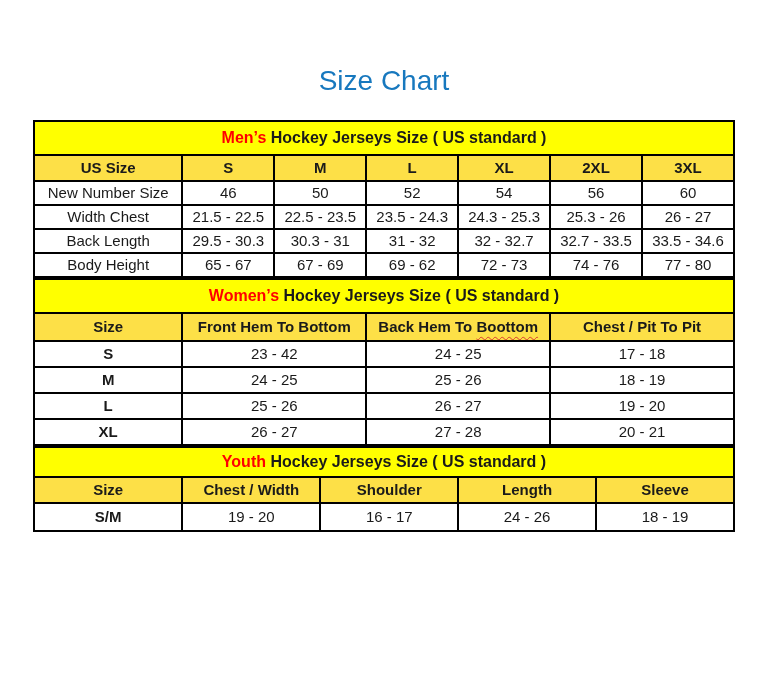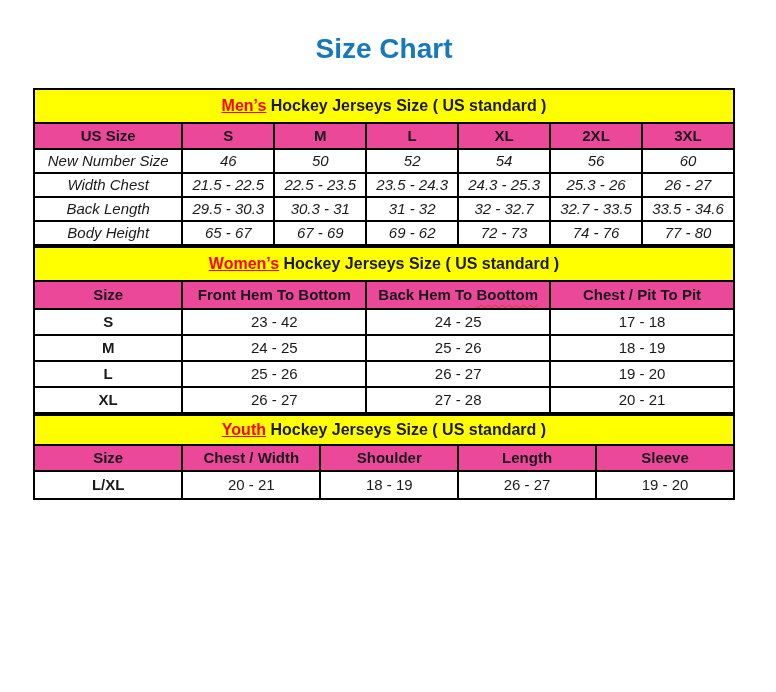--- a/index.html
+++ b/index.html
@@ -10,44 +10,44 @@
     --squiggle-red:#D83931;
   }
   *{box-sizing:border-box;}
   html,body{margin:0;padding:0;}
   body{
     width:776px;height:692px;background:#ffffff;
     font-family:"Liberation Sans",sans-serif;color:#1a1a1a;
   }
   .content{margin-left:33px;margin-right:41px;width:702px;}
   .page-title{
-    margin:0 0 23px 0;padding-top:34px;
-    text-align:center;font-size:28px;font-weight:bold;
+    margin:0 0 23px 0;padding-top:66px;
+    text-align:center;font-size:28px;font-weight:normal;
     color:var(--title-blue);line-height:1.1;
     letter-spacing:0px;
   }
   table{
     width:702px;border-collapse:collapse;table-layout:fixed;
     font-family:"Liberation Sans",sans-serif;
   }
   th,td{
     border:2px solid var(--border-black);
     text-align:center;vertical-align:middle;
     padding:1px 2px;overflow:hidden;white-space:nowrap;
   }
   col.c0{width:21.2%;}
   tr.band th{
     background:var(--band-yellow);
     font-weight:bold;font-size:16px;height:34px;
   }
-  tr.band .accent{color:var(--accent-red);text-decoration:underline;}
-  tr.cols th{font-weight:bold;font-size:15px;height:26px;background:#ec4899;}
+  tr.band .accent{color:var(--accent-red);}
+  tr.cols th{font-weight:bold;font-size:15px;height:26px;background:#fde047;}
   tbody td{font-size:15px;font-weight:normal;}
   td.rowlabel.bold{font-weight:bold;}
-  .t-mens tbody td{height:24px;font-style:italic;}
+  .t-mens tbody td{height:24px;}
   .t-womens tbody td{height:26px;}
   .t-womens tr.cols th{height:28px;}
   .t-youth tbody td{height:28px;}
   .t-youth tr.band th{height:30px;}
   .squiggle{
     text-decoration:underline;
     text-decoration-style:wavy;
     text-decoration-color:var(--squiggle-red);
     text-decoration-thickness:1px;
     text-underline-offset:4px;
@@ -182,22 +182,22 @@
           <tr class="cols">
             <th>Size</th>
             <th>Chest / Width</th>
             <th>Shoulder</th>
             <th>Length</th>
             <th>Sleeve</th>
           </tr>
         </thead>
         <tbody>
           <tr>
-            <td class="rowlabel bold">L/XL</td>
-            <td>20 - 21</td>
+            <td class="rowlabel bold">S/M</td>
+            <td>19 - 20</td>
+            <td>16 - 17</td>
+            <td>24 - 26</td>
             <td>18 - 19</td>
-            <td>26 - 27</td>
-            <td>19 - 20</td>
           </tr>
         </tbody>
       </table>
     </div>
 </div>
 
 </body></html>

